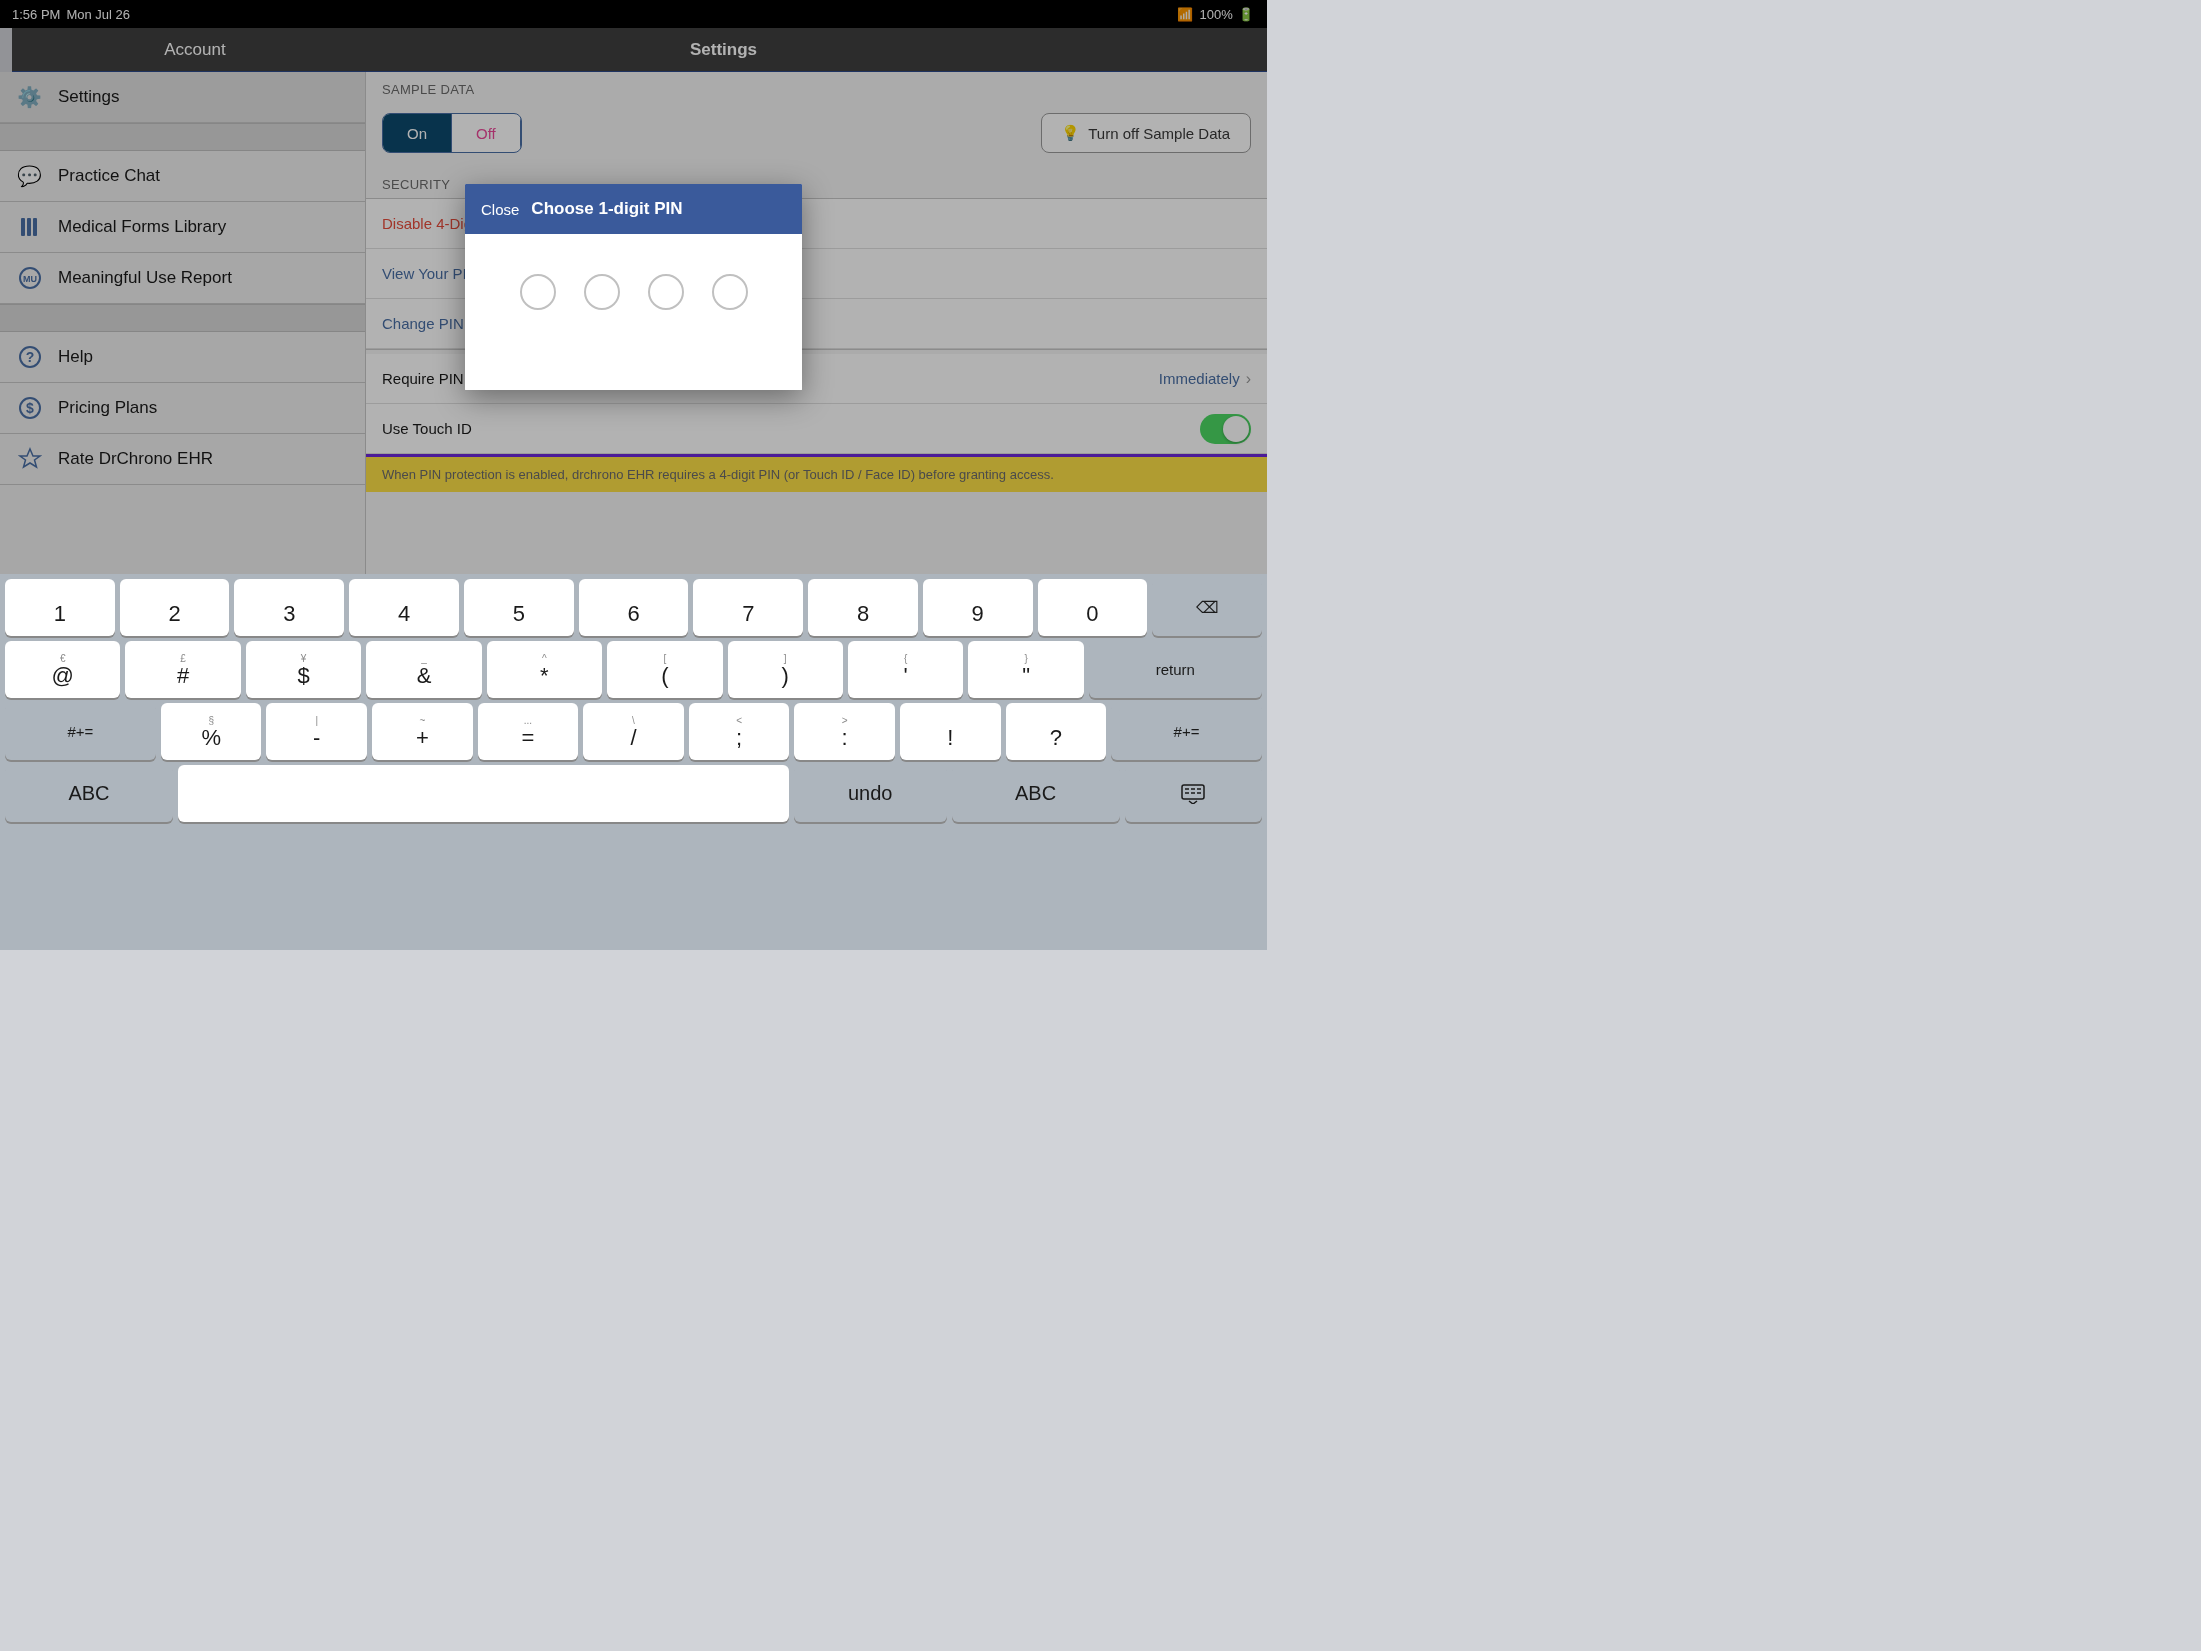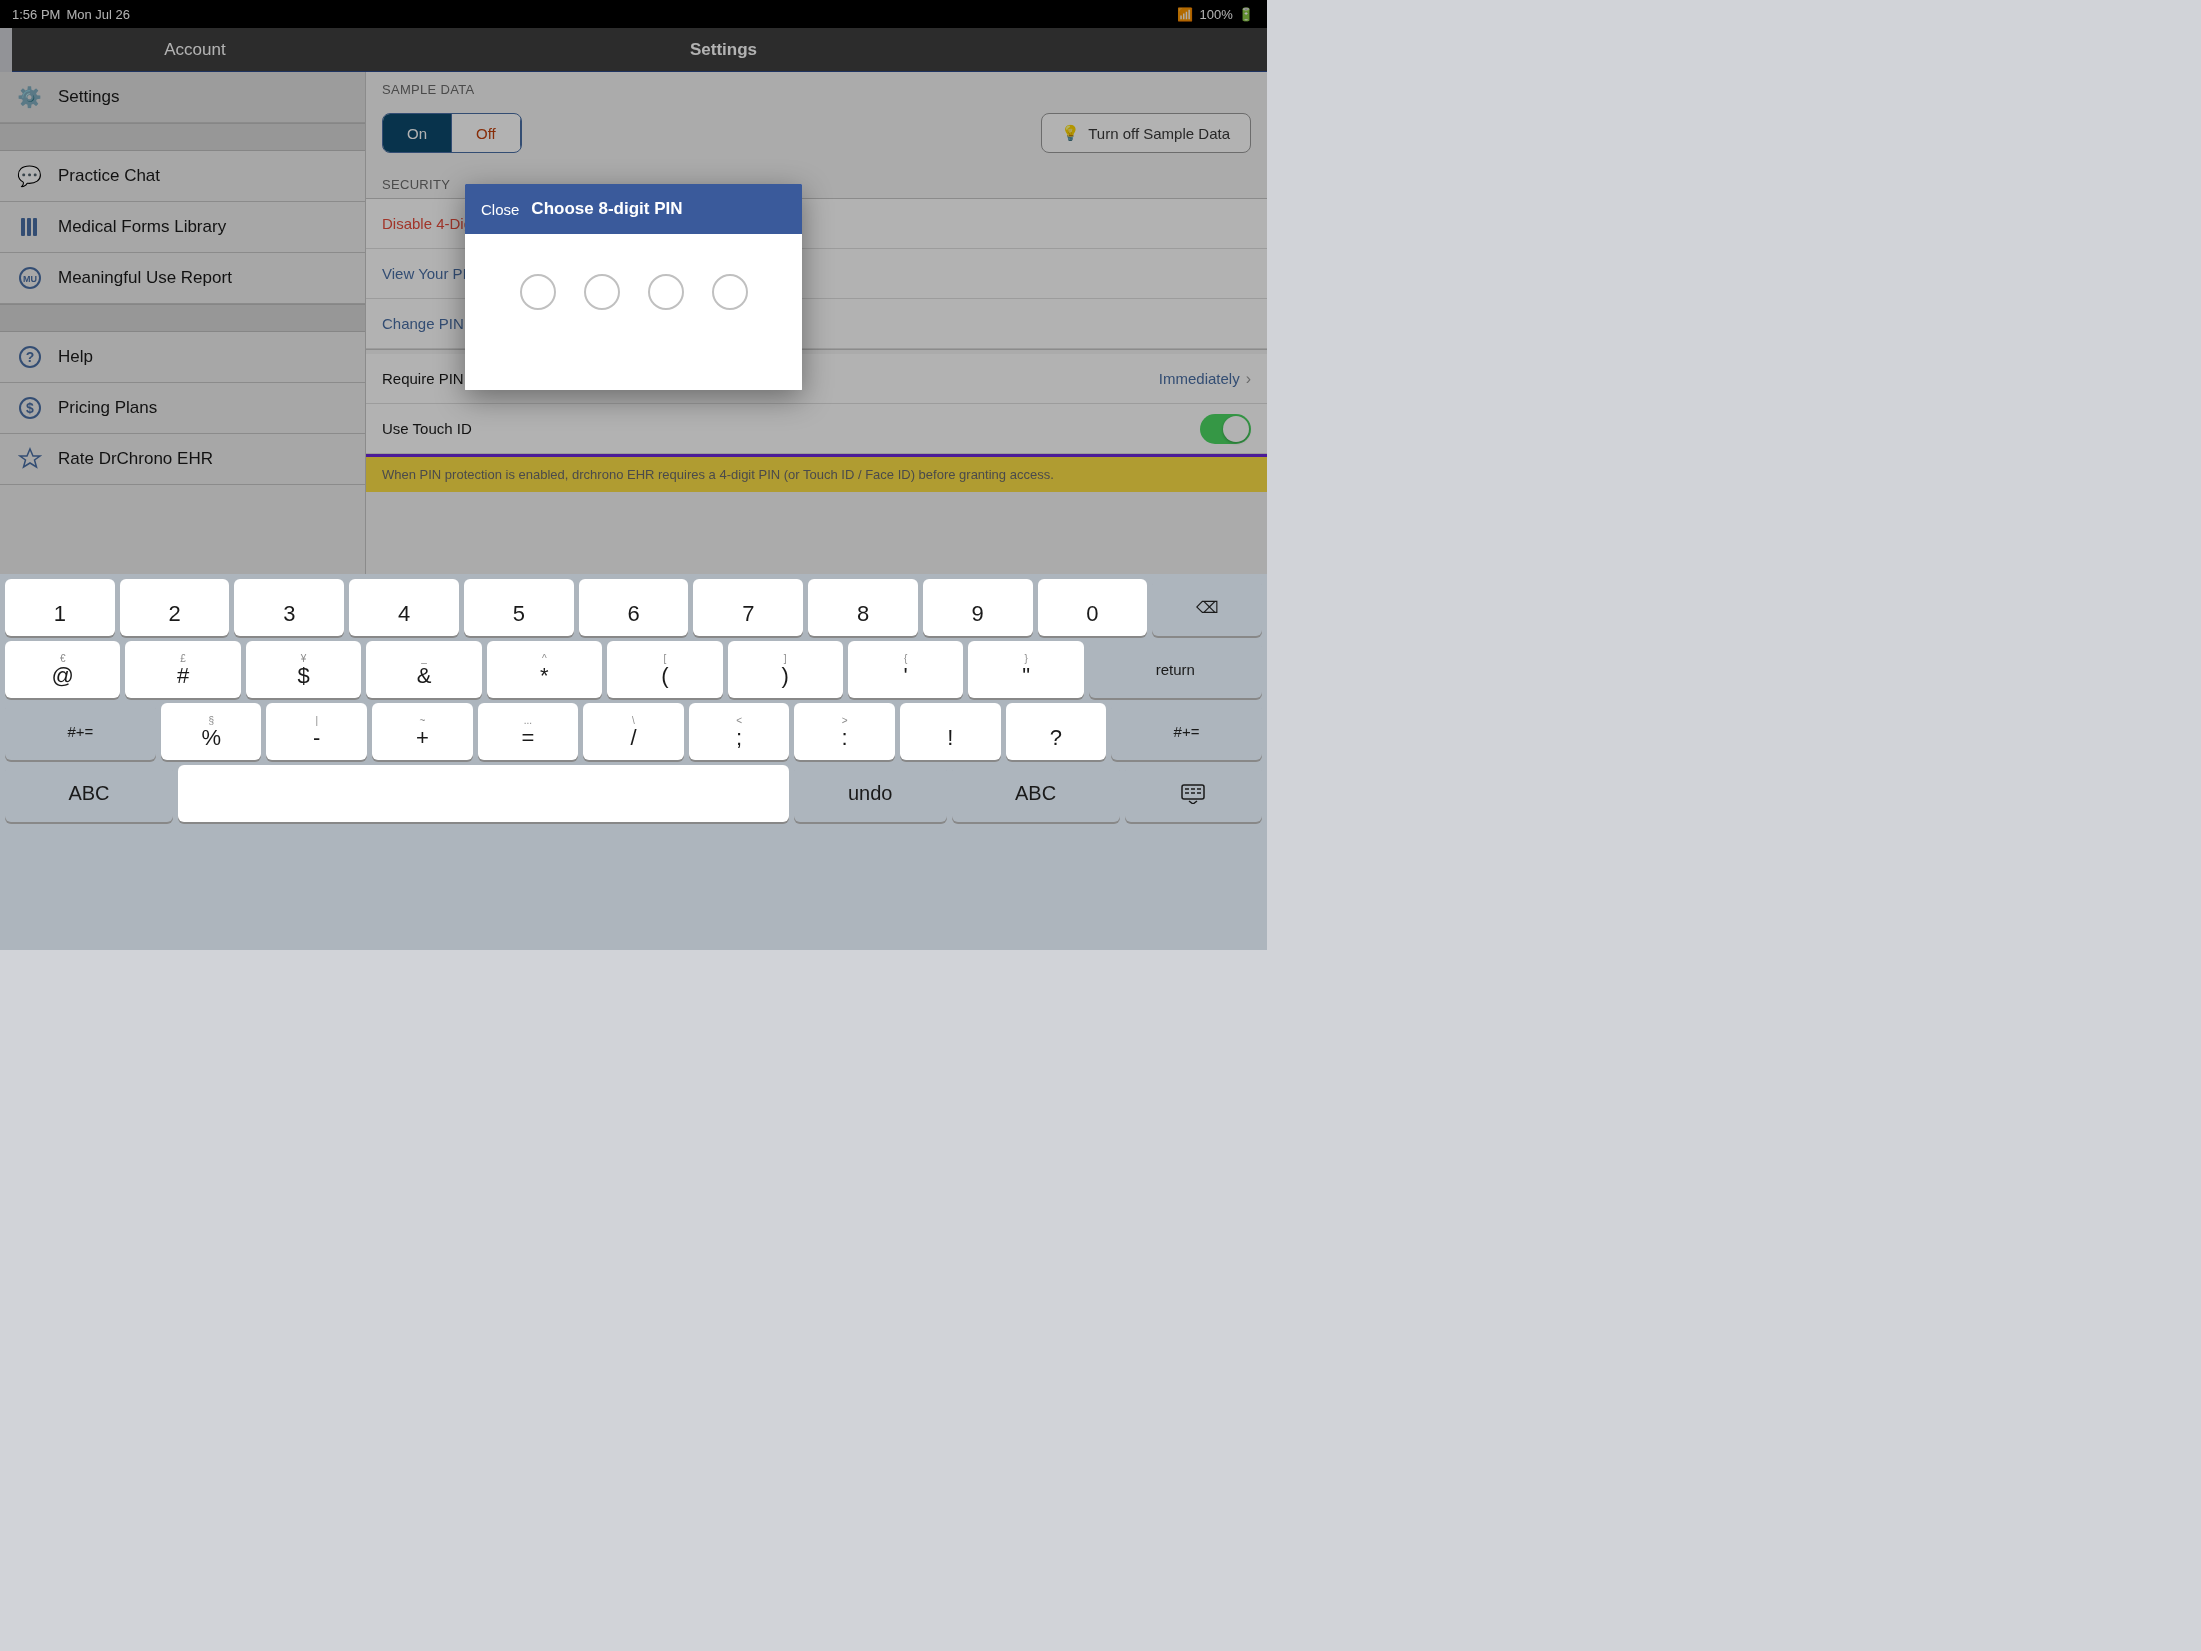--- a/index.html
+++ b/index.html
@@ -137,21 +137,21 @@
       overflow: hidden;
       background: white;
       height: 40px;
     }
     .toggle-option {
       padding: 0 24px;
       height: 100%;
       display: flex;
       align-items: center;
       font-size: 15px;
-      color: #c2410c;
+      color: #ec4899;
       cursor: pointer;
       border-right: 1px solid #4a6fa5;
     }
     .toggle-option.active {
       background: #0c4a6e;
       color: white;
     }
     .turn-off-btn {
       display: flex;
       align-items: center;
@@ -638,21 +638,21 @@
         <path d="M8 17 L12 20 L16 17" stroke="#1a1a1a" stroke-width="1.5" fill="none"></path>
       </svg>
     </div>
   </div>
 </div>
 
 <div class="modal-overlay">
   <div class="modal">
     <div class="modal-header">
       <span class="modal-close">Close</span>
-      <span class="modal-title">Choose 8-digit PIN</span>
+      <span class="modal-title">Choose 1-digit PIN</span>
     </div>
     <div class="modal-body">
       <div class="pin-dot"></div>
       <div class="pin-dot"></div>
       <div class="pin-dot"></div>
       <div class="pin-dot"></div>
     </div>
     <div class="modal-footer"></div>
   </div>
 </div>

